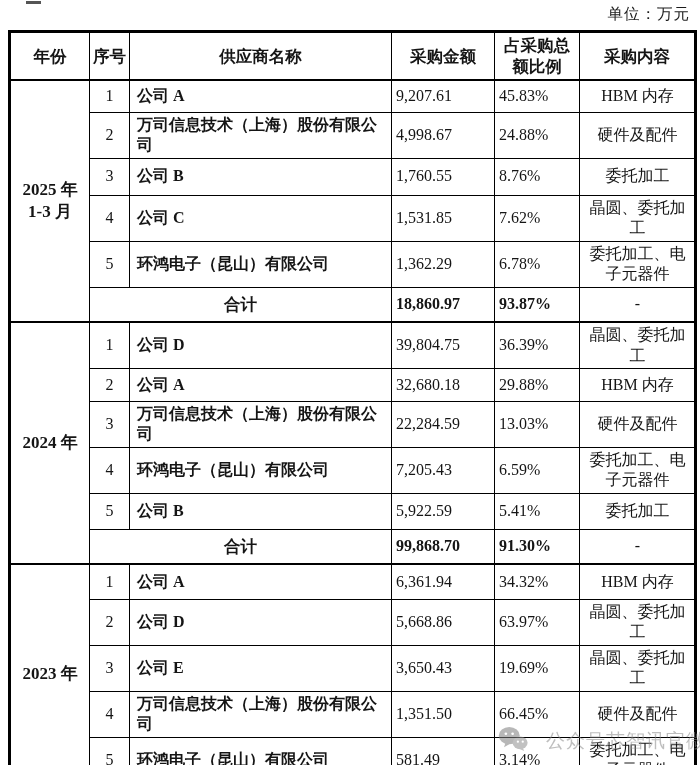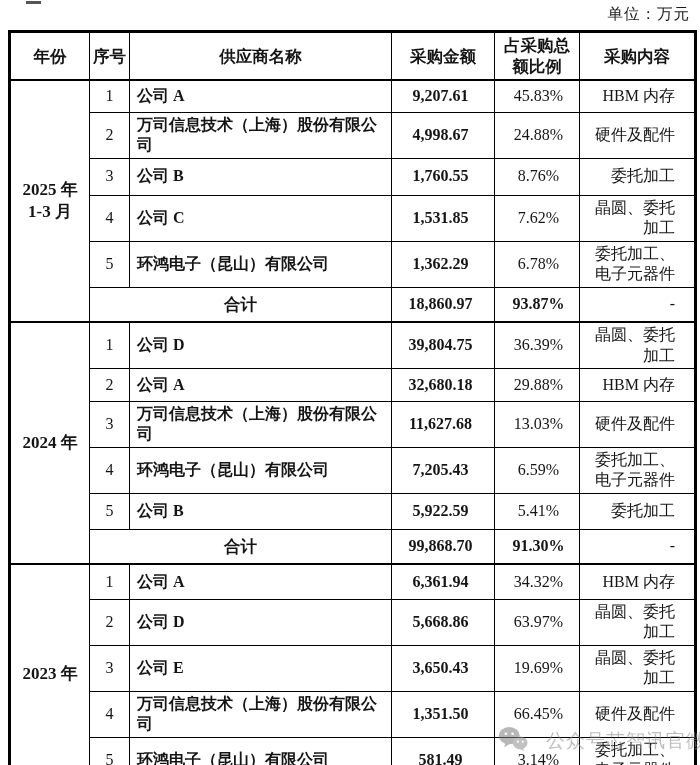--- a/index.html
+++ b/index.html
@@ -14,23 +14,23 @@
 
   table.proc{position:absolute;left:8px;top:30px;width:686px;
              border-collapse:collapse;table-layout:fixed;
              border:3px solid #000;}
   td{border:1px solid #000;font-size:16px;line-height:1.28;
      vertical-align:middle;padding:2px 4px;overflow:hidden;color:#151515;}
   thead td{font-weight:bold;text-align:center;border-bottom:2px solid #000;
            font-size:16.5px;padding:2px 2px;}
   td.c{text-align:center;}
   td.l{text-align:left;padding-left:7px;font-weight:bold;}
-  td.r{text-align:center;padding-right:9px;font-weight:bold;}
-  td.pct{text-align:center;padding-right:1px;}
-  td.content{text-align:right;padding-left:5px;padding-right:19px;}
+  td.r{text-align:left;padding-right:9px;}
+  td.pct{text-align:left;padding-right:1px;}
+  td.content{text-align:center;padding-left:5px;padding-right:4px;}
   .b{font-weight:bold;}
   td.year-cell{font-weight:bold;text-align:center;font-size:17px;
                border-bottom:2.5px solid #000;}
   tr.sec-end td{border-bottom:2.5px solid #000;}
   td.total-label{font-weight:bold;text-align:center;font-size:16.5px;}
 
   .watermark{position:absolute;left:498px;top:720px;width:200px;height:42px;
              display:flex;align-items:center;gap:18px;pointer-events:none;
              opacity:.55;z-index:5;}
   .watermark .wm-text{font-size:19px;color:#8a8a8a;letter-spacing:1px;
@@ -127,21 +127,21 @@
       <tr style="height:33px">
         <td class="c">2</td>
         <td class="l">公司 A</td>
         <td class="r">32,680.18</td>
         <td class="pct">29.88%</td>
         <td class="content">HBM 内存</td>
       </tr>
       <tr style="height:43px">
         <td class="c">3</td>
         <td class="l">万司信息技术（上海）股份有限公司</td>
-        <td class="r">11,627.68</td>
+        <td class="r">22,284.59</td>
         <td class="pct">13.03%</td>
         <td class="content">硬件及配件</td>
       </tr>
       <tr style="height:44px">
         <td class="c">4</td>
         <td class="l">环鸿电子（昆山）有限公司</td>
         <td class="r">7,205.43</td>
         <td class="pct">6.59%</td>
         <td class="content">委托加工、电子元器件</td>
       </tr>

